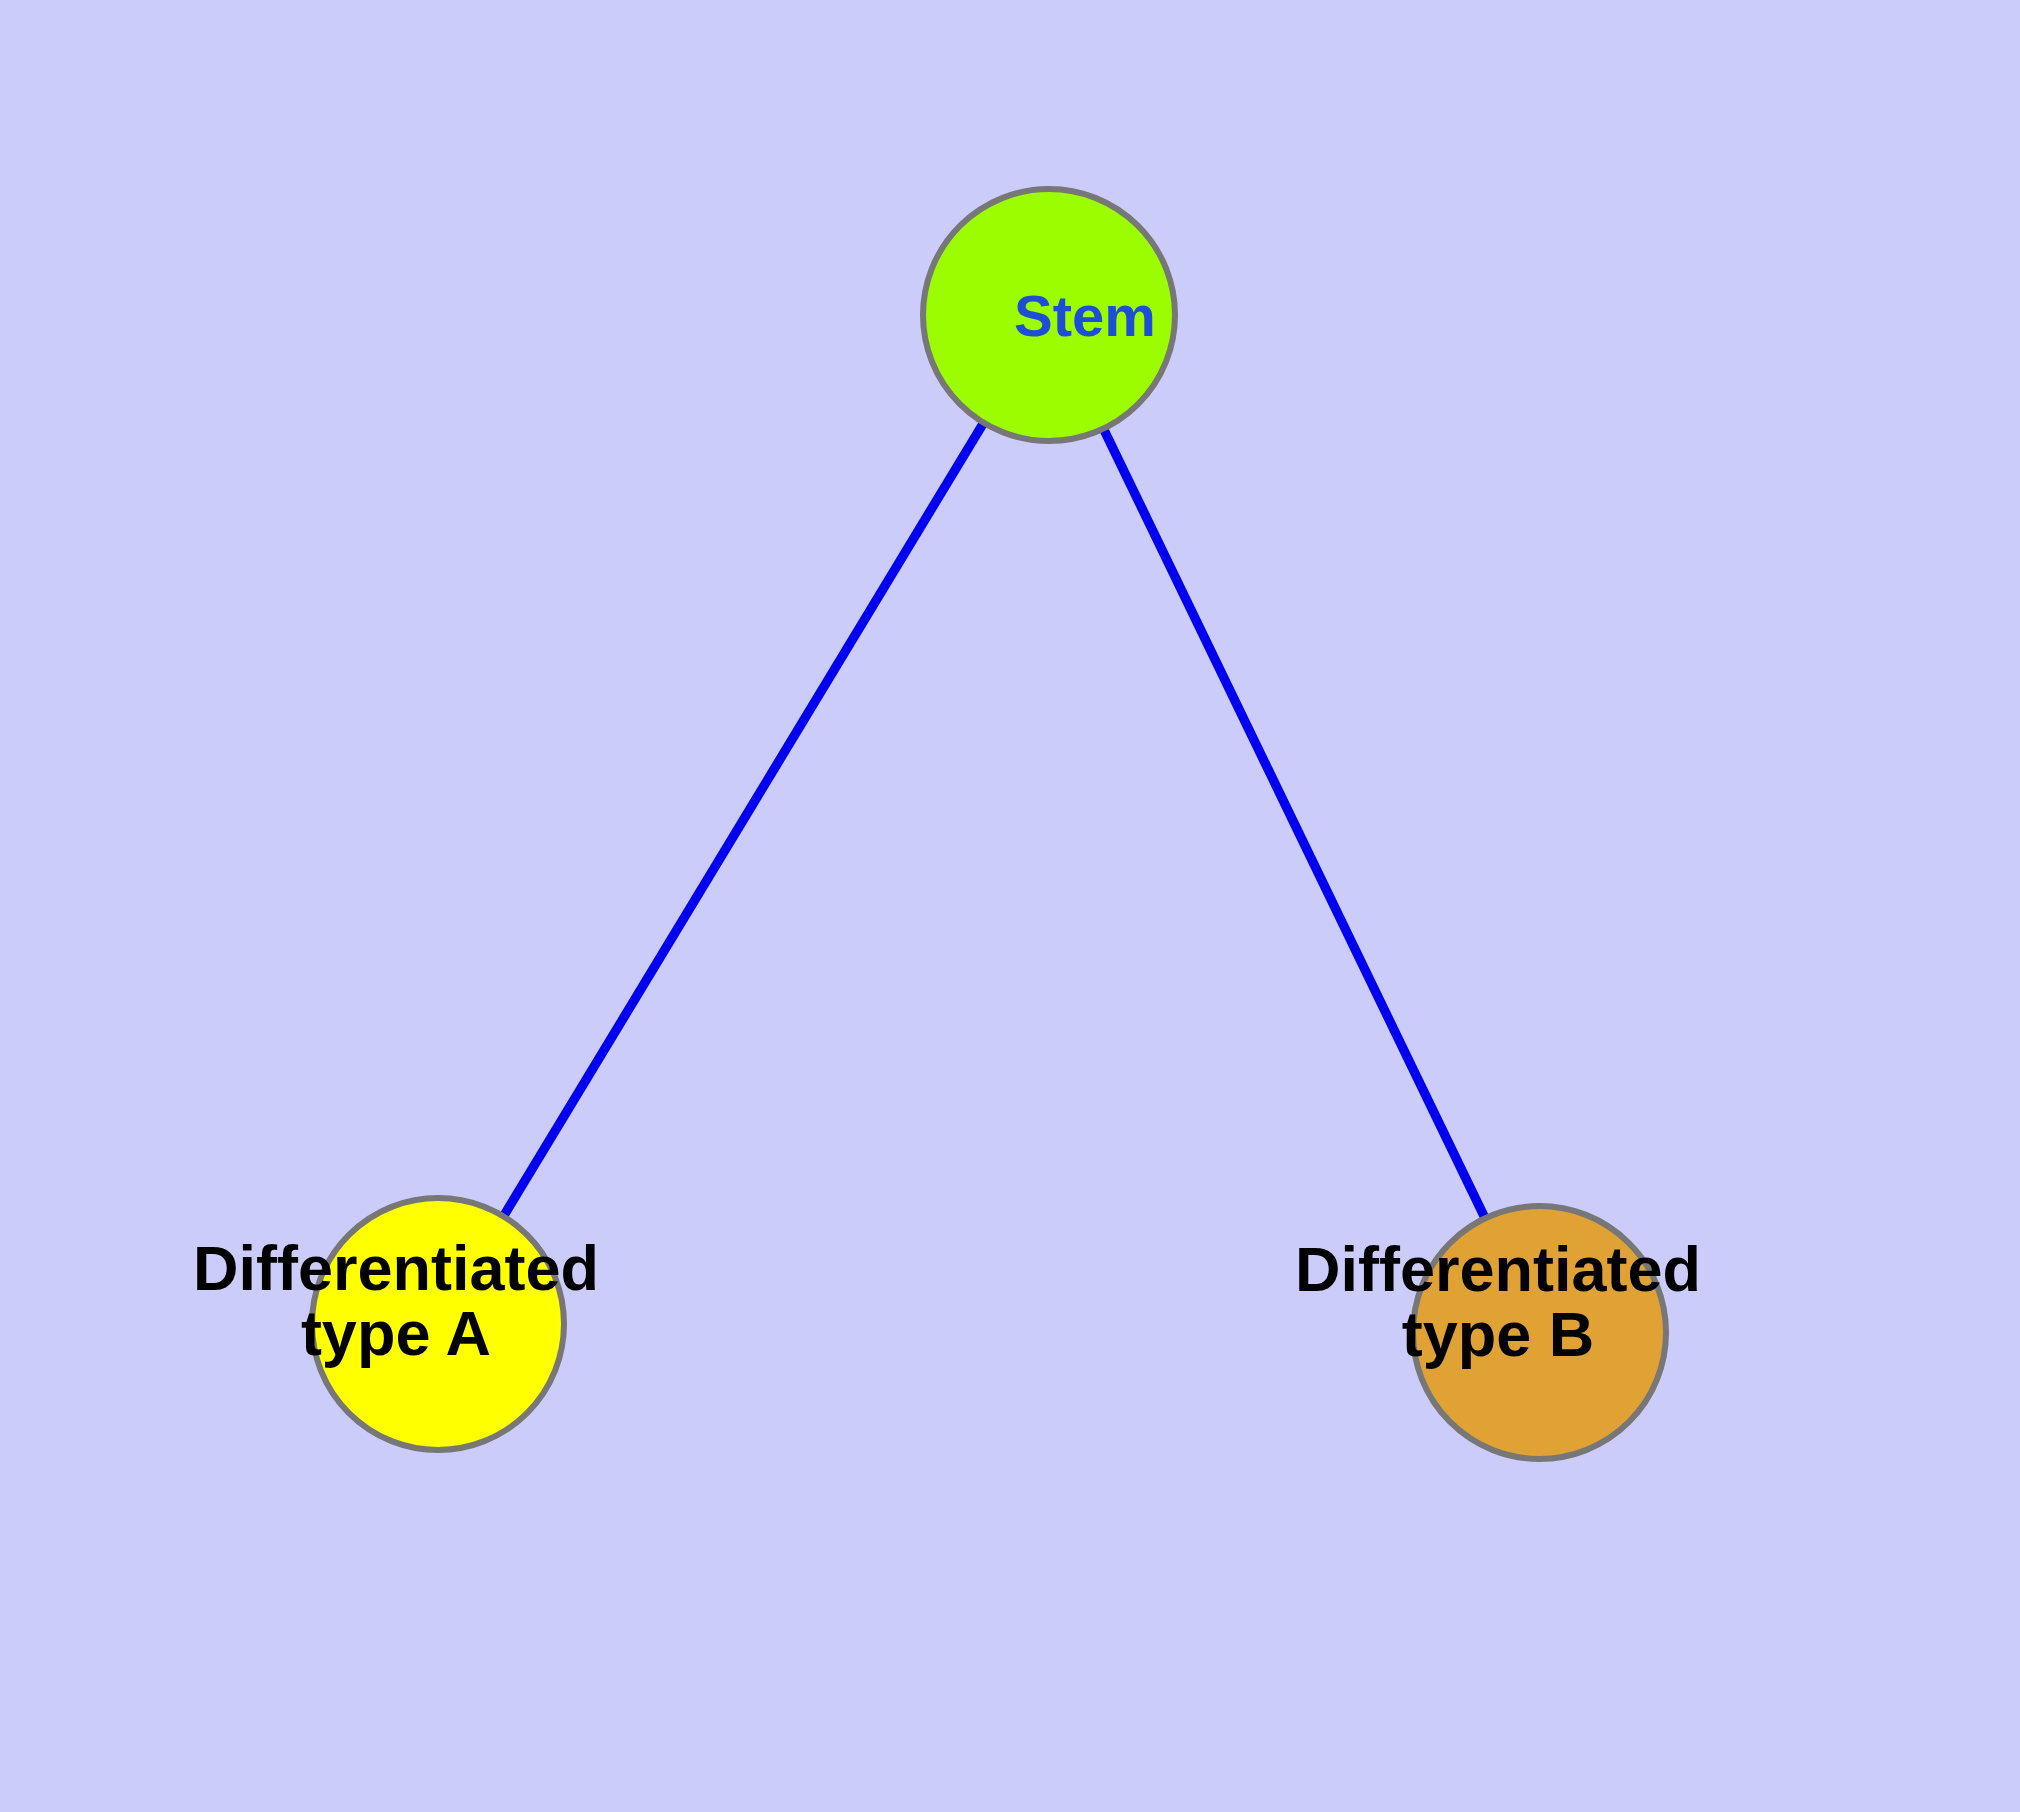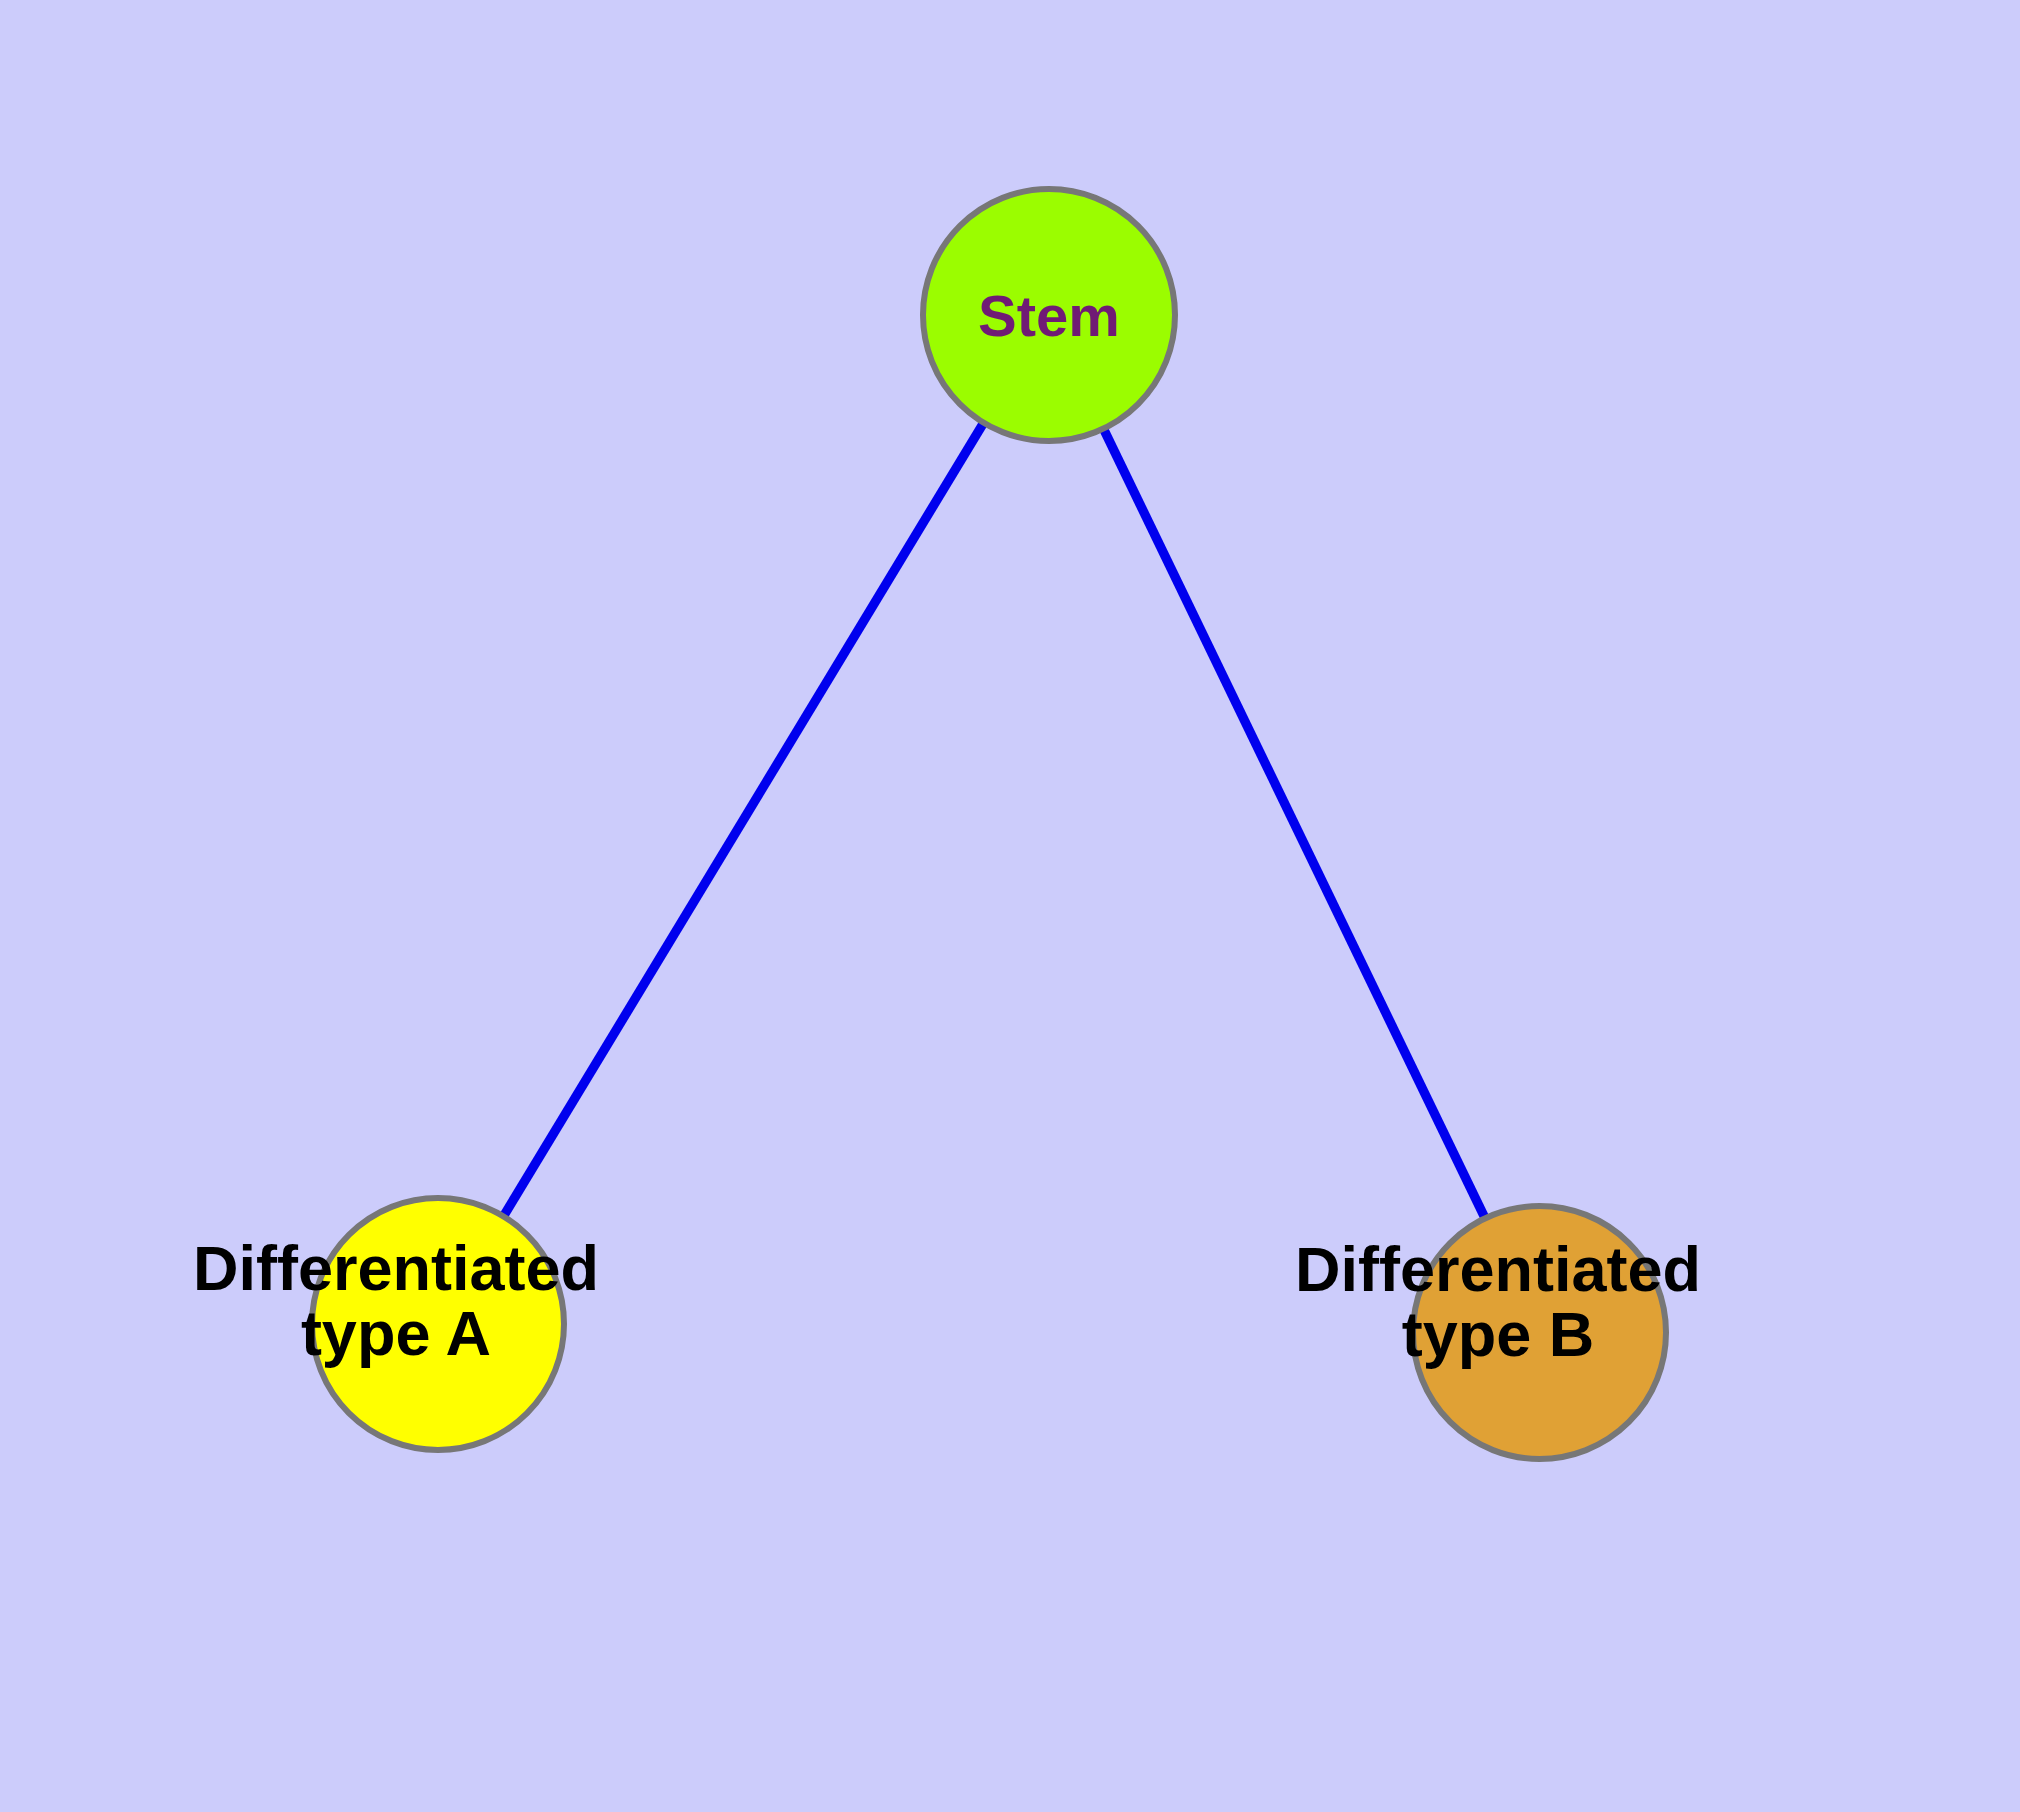--- a/index.html
+++ b/index.html
@@ -91,20 +91,20 @@
 
   <svg id="edge-layer" viewBox="0 0 2384 2138" xmlns="http://www.w3.org/2000/svg">
     <line x1="1237" y1="372" x2="517" y2="1562" stroke="#0000ee" stroke-width="11" stroke-linecap="butt"></line>
     <line x1="1237" y1="372" x2="1817" y2="1572" stroke="#0000ee" stroke-width="11" stroke-linecap="butt"></line>
   </svg>
 
   <div id="node-stem" class="node" style="left: 920px; top: 186px; width: 258px; height: 258px; background: rgb(155, 253, 0); border-color: rgb(119, 119, 119);"></div>
   <div id="node-type-a" class="node" style="left: 309px; top: 1195px; width: 258px; height: 258px; background: rgb(255, 255, 0); border-color: rgb(119, 119, 119);"></div>
   <div id="node-type-b" class="node" style="left: 1410px; top: 1203px; width: 259px; height: 259px; background: rgb(224, 161, 53); border-color: rgb(119, 119, 119);"></div>
 
-  <div id="label-stem" class="node-label" style="color: #701a75;">Stem</div>
+  <div id="label-stem" class="node-label" style="color: #1d4ed8; padding-left: 36px;">Stem</div>
   <div id="label-type-a" class="node-label" style="color: rgb(0, 0, 0);">Differentiated
 type A</div>
   <div id="label-type-b" class="node-label" style="color: rgb(0, 0, 0);">Differentiated
 type B</div>
 
 </div>
 
 
 </body></html>

